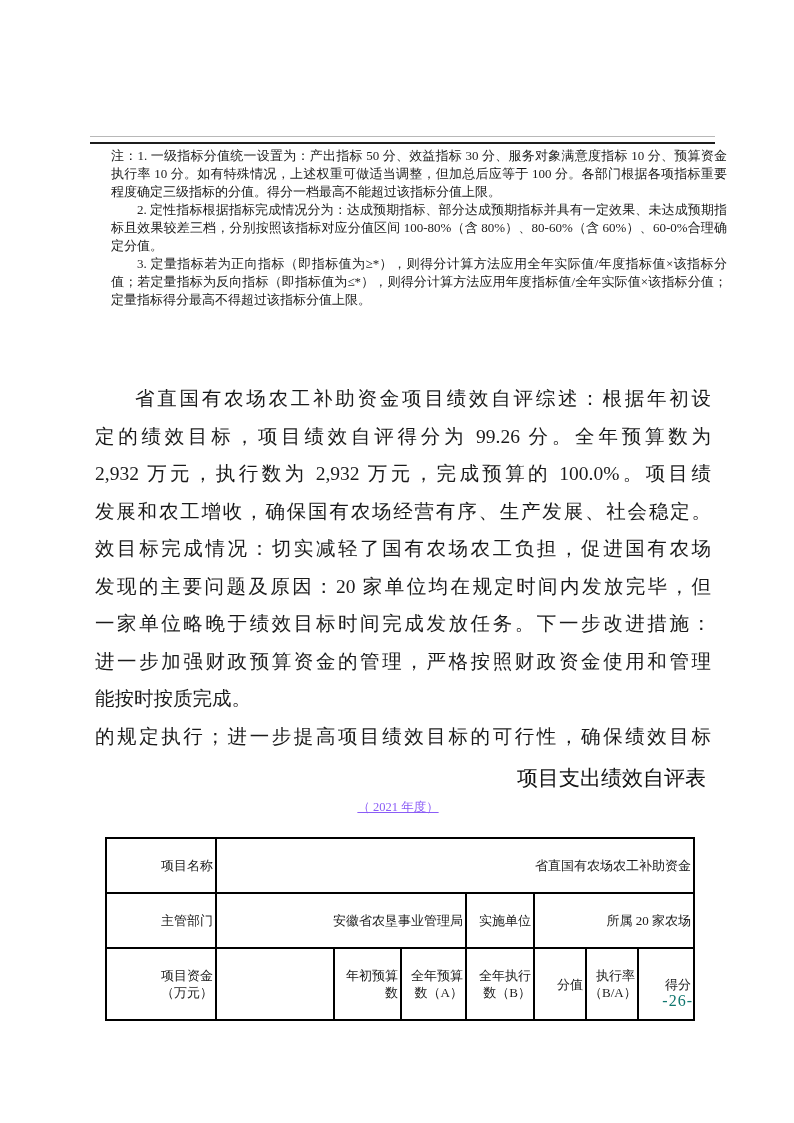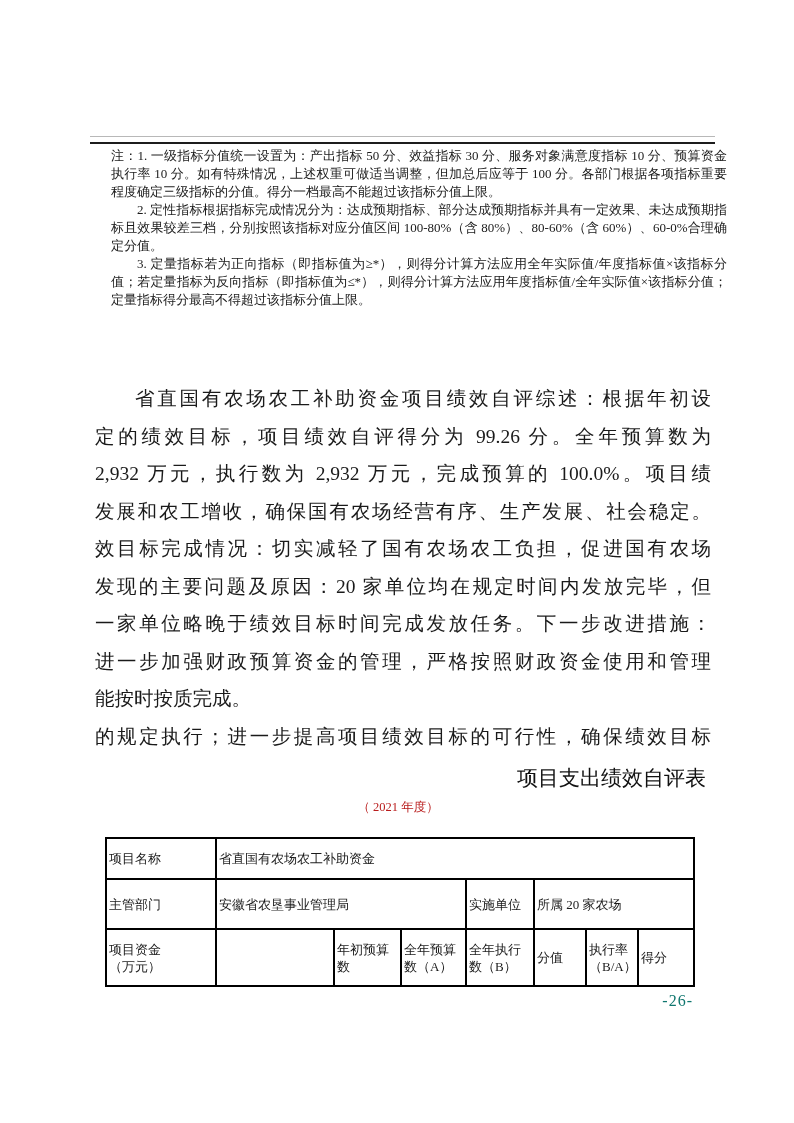--- a/index.html
+++ b/index.html
@@ -45,35 +45,36 @@
     text-align: right;
     font-family: "Liberation Sans", sans-serif;
     font-weight: 400;
     font-size: 21px;
     color: #111;
   }
   .tsubtitle {
     position: absolute; left: 90px; top: 799px; width: 616px;
     text-align: center;
     font-size: 12.5px;
-    color: #b91c1c;
+    color: #8b5cf6;
+    text-decoration: underline;
   }
   table.eval {
     position: absolute; left: 105px; top: 837px;
     width: 588px;
     border-collapse: collapse;
     table-layout: fixed;
   }
   table.eval td {
     border: 2px solid #000;
     font-size: 13px;
     line-height: 17px;
-    text-align: left;
+    text-align: right;
     vertical-align: middle;
-    padding: 2px 2px;
+    padding: 18px 2px;
     overflow: hidden;
   }
   tr.r1 { height: 41px; }
   tr.r2 { height: 50px; }
   tr.r3 { height: 57px; }
   td.pre { white-space: pre-line; }
   .pagenum {
     position: absolute; top: 992px; left: 600px; width: 93px;
     text-align: right;
     font-size: 16px;

